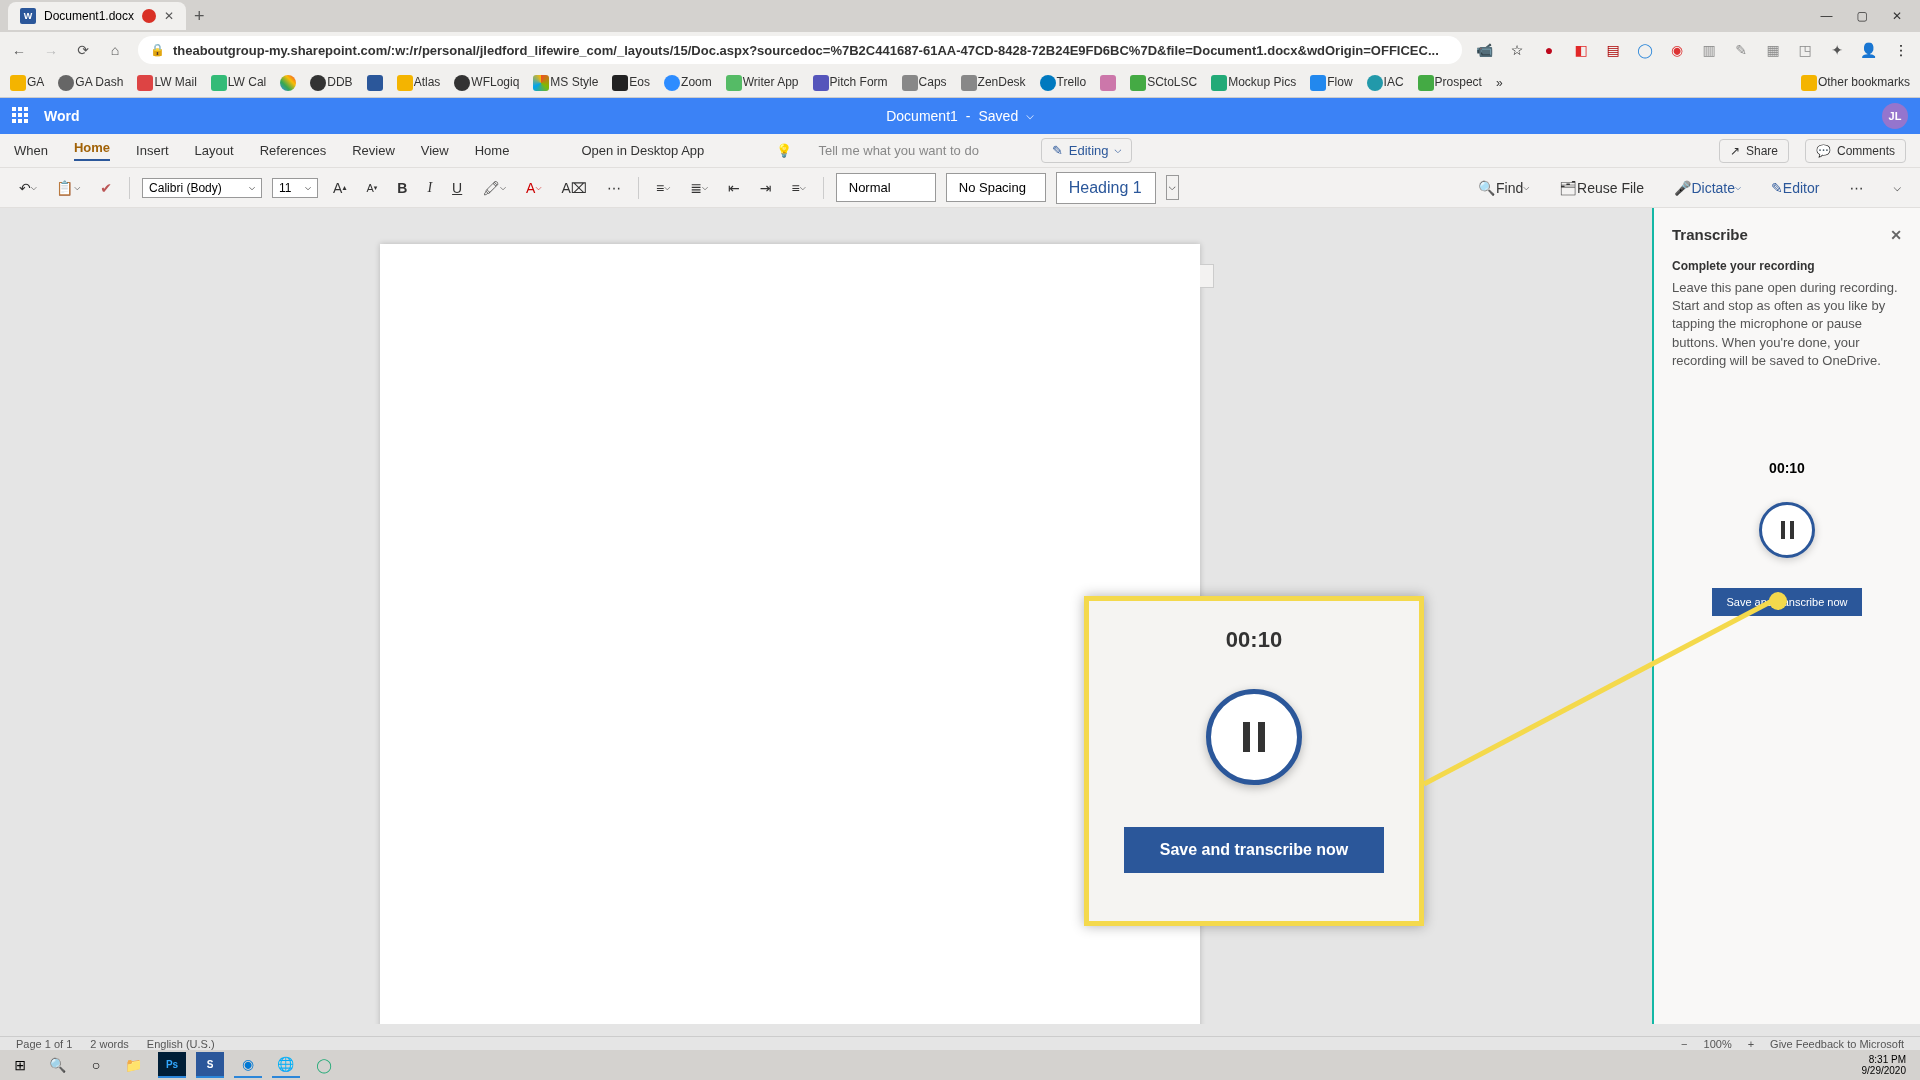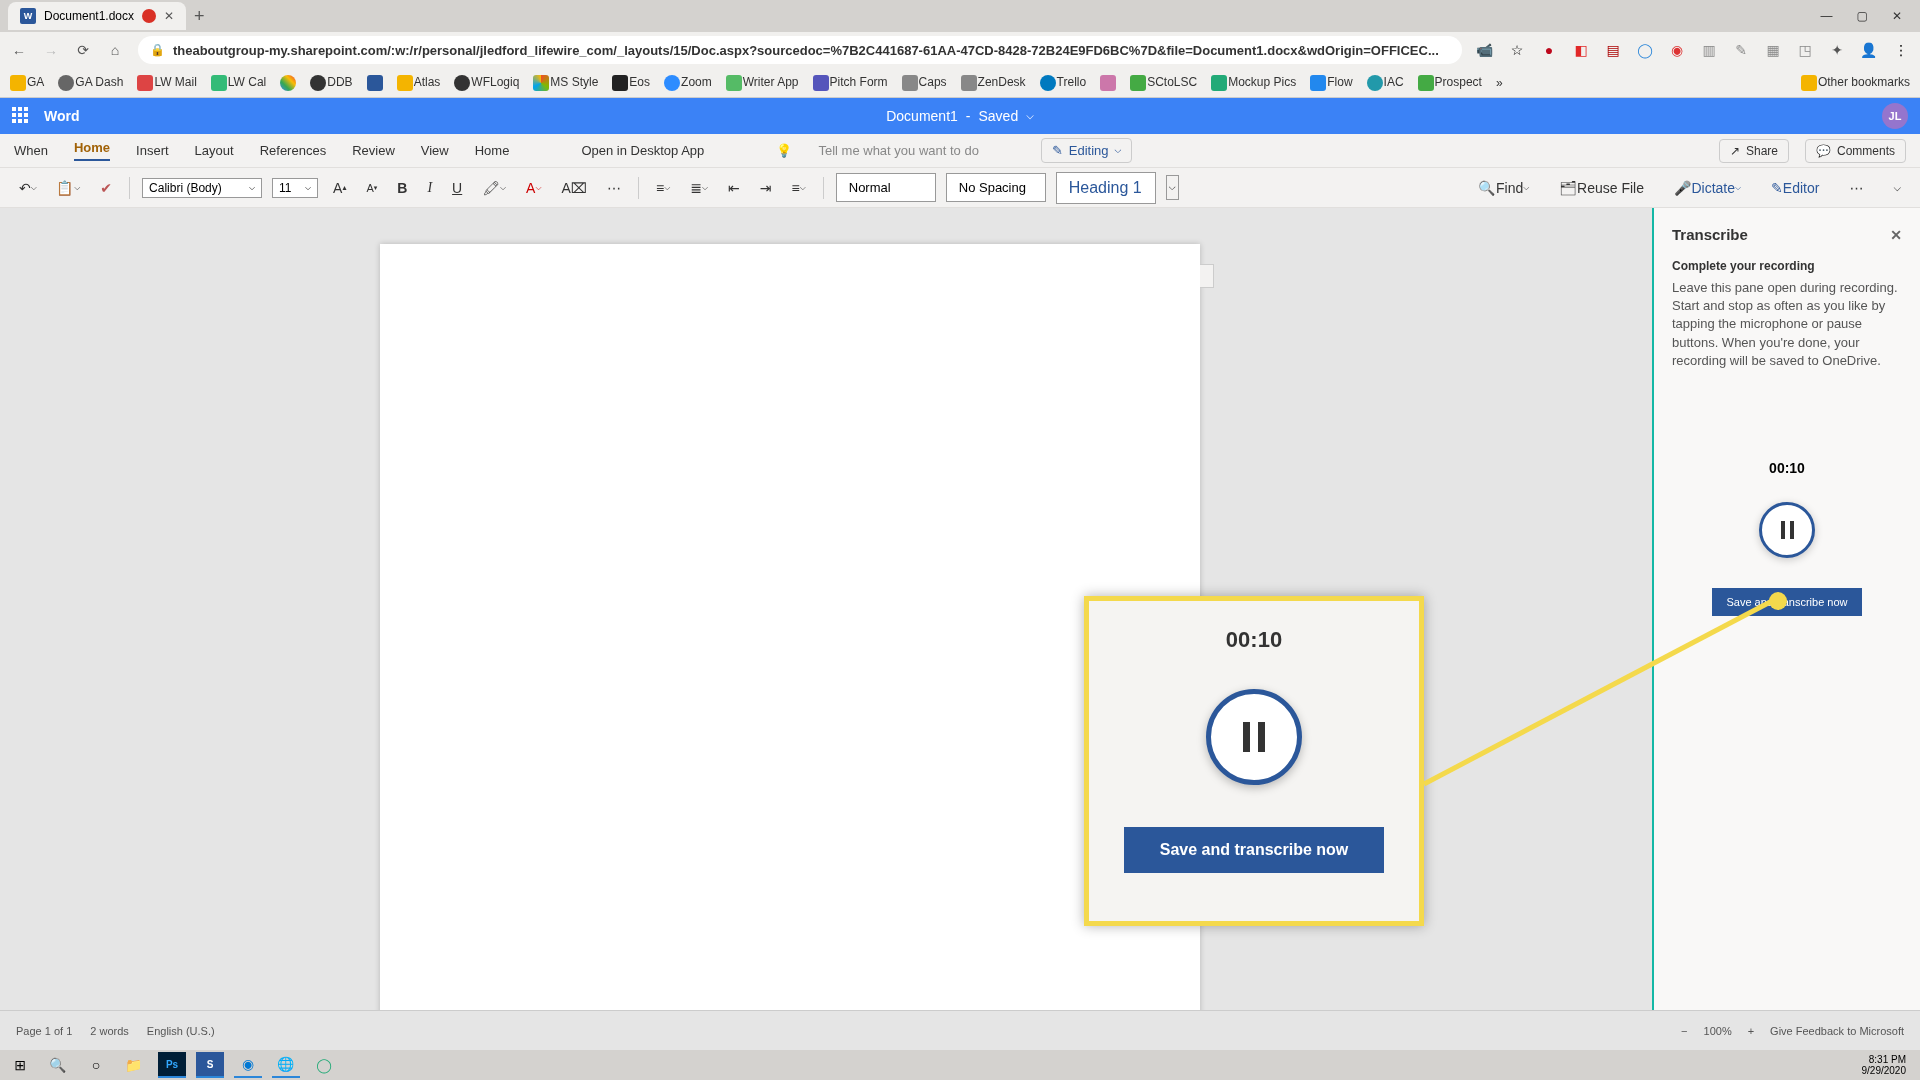--- a/index.html
+++ b/index.html
@@ -74,21 +74,21 @@
 .callout-timer { text-align:center; margin-top: 26px; font-size: 22px; font-weight:600; color:#333; }
 .callout-pause { margin: 36px auto 0; width: 96px; height: 96px; border-radius:50%; border:5px solid #2b579a; background:#fff; display:flex; align-items:center; justify-content:center; box-shadow: 0 3px 10px rgba(0,0,0,.25); }
 .callout-pause .bars { display:flex; gap:8px; }
 .callout-pause .bars span { width:7px; height:30px; background:#333; }
 .callout-save { margin: 42px auto 0; background:#2b579a; color:white; font-size:16px; font-weight:600; padding:14px 0; text-align:center; width: 260px; }
 
 .callout-line { position:absolute; left: 1418px; top: 596px; width: 360px; height: 220px; pointer-events:none; }
 .callout-dot { position:absolute; width:18px; height:18px; border-radius:50%; background:#f4d94c; left: 1769px; top: 592px; }
 
 
-.status-bar { position: absolute; bottom: 30px; left: 0; right: 0; height: 40px; background: #e5e5e5; border-top:1px solid #ccc; display:flex; align-items:center; padding:0 16px; font-size:11px; color:#555; gap:18px; }
+.status-bar { position: absolute; bottom: 30px; left: 0; right: 0; height: 14px; background: #e5e5e5; border-top:1px solid #ccc; display:flex; align-items:center; padding:0 16px; font-size:11px; color:#555; gap:18px; }
 .status-right { margin-left:auto; display:flex; gap:16px; align-items:center; }
 
 
 .taskbar { position: absolute; bottom: 0; left: 0; right: 0; height: 30px; background: #d4d2cf; display:flex; align-items:center; padding:0 6px; gap:10px; }
 .tb-icon { width:28px; height:26px; display:flex; align-items:center; justify-content:center; font-size:14px; }
 .tb-icon.active { border-bottom:2px solid #2b86d9; }
 .clock-tray { margin-left:auto; text-align:right; font-size:10px; padding-right:8px; line-height:1.1; }
 </style>
 </head>
 <body>

